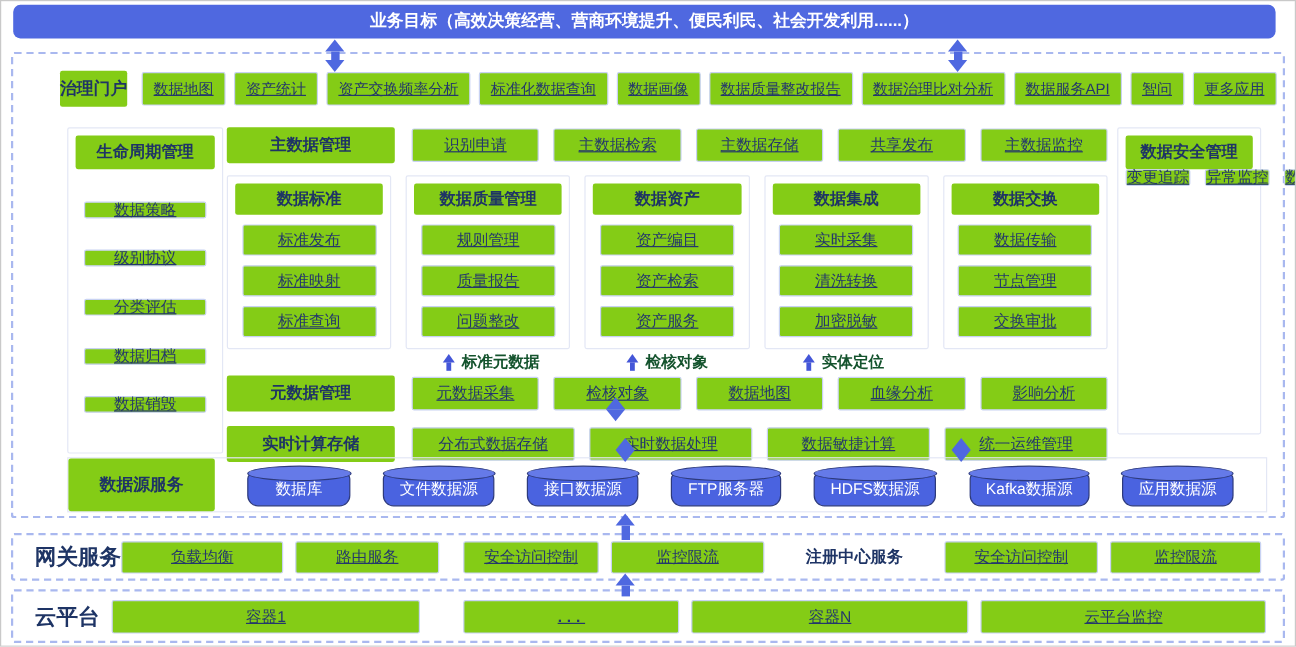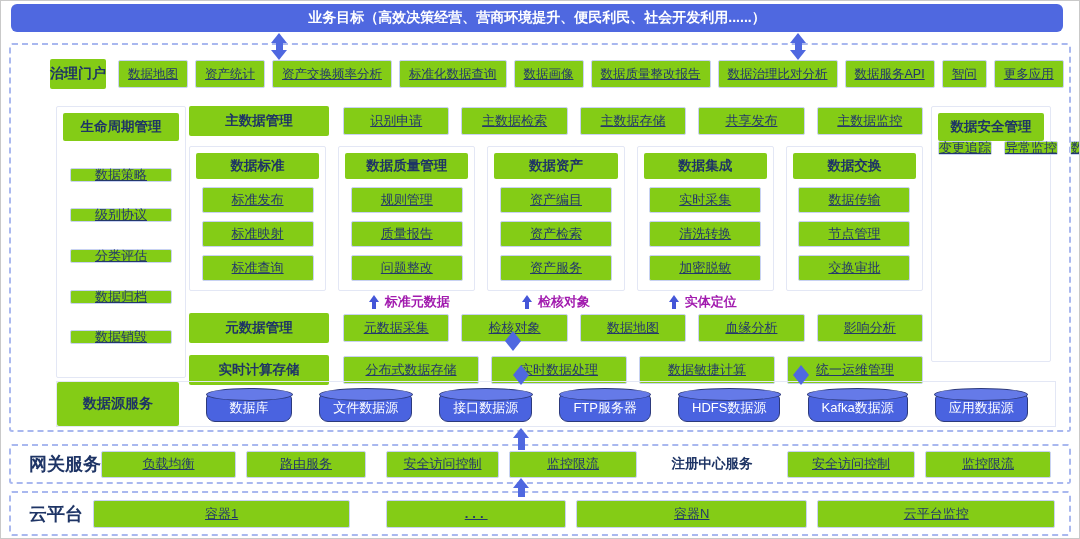--- a/index.html
+++ b/index.html
@@ -55,21 +55,21 @@
   .hrow{display:flex;align-items:center;}
   .hrow .hdr{width:140px;height:30px;margin-right:14px;flex:none;}
   .hrow .chip{flex:1;height:28px;margin-right:12px;}
   .hrow .chip:last-child{margin-right:0;}
   .mod-row{display:flex;margin-top:10px;}
   .mod-col{flex:1;margin-right:12px;border:1px solid #e3e7f5;border-radius:2px;padding:6px 6px 9px;box-sizing:border-box;}
   .mod-col:last-child{margin-right:0;}
   .mod-col .hdr{height:26px;}
   .mod-col .chip{height:26px;margin:8px auto 0;width:112px;}
   .lbl-row{display:flex;height:22px;align-items:center;}
-  .lbl-cell{flex:1;display:flex;align-items:center;justify-content:center;color:#a21caf;font-size:13px;font-weight:bold;}
+  .lbl-cell{flex:1;display:flex;align-items:center;justify-content:center;color:#14532d;font-size:13px;font-weight:bold;}
   .mini-arrow{display:inline-flex;flex-direction:column;align-items:center;margin-right:6px;}
   .mini-arrow .mh{width:0;height:0;border-left:5px solid transparent;border-right:5px solid transparent;border-bottom:7px solid #4456d8;}
   .mini-arrow .ms{width:4px;height:7px;background:#4456d8;}
   .rowD{margin-top:0;}
   .rowE{margin-top:12px;}
   
   .ds-row{position:absolute;left:45px;top:336px;width:1000px;height:46px;border:1px solid #e3e7f5;display:flex;align-items:stretch;box-sizing:border-box;}
   .ds-row .hdr{width:122px;font-size:14px;flex:none;}
   .ds-area{flex:1;display:flex;align-items:center;justify-content:space-evenly;}
   .cyl{

